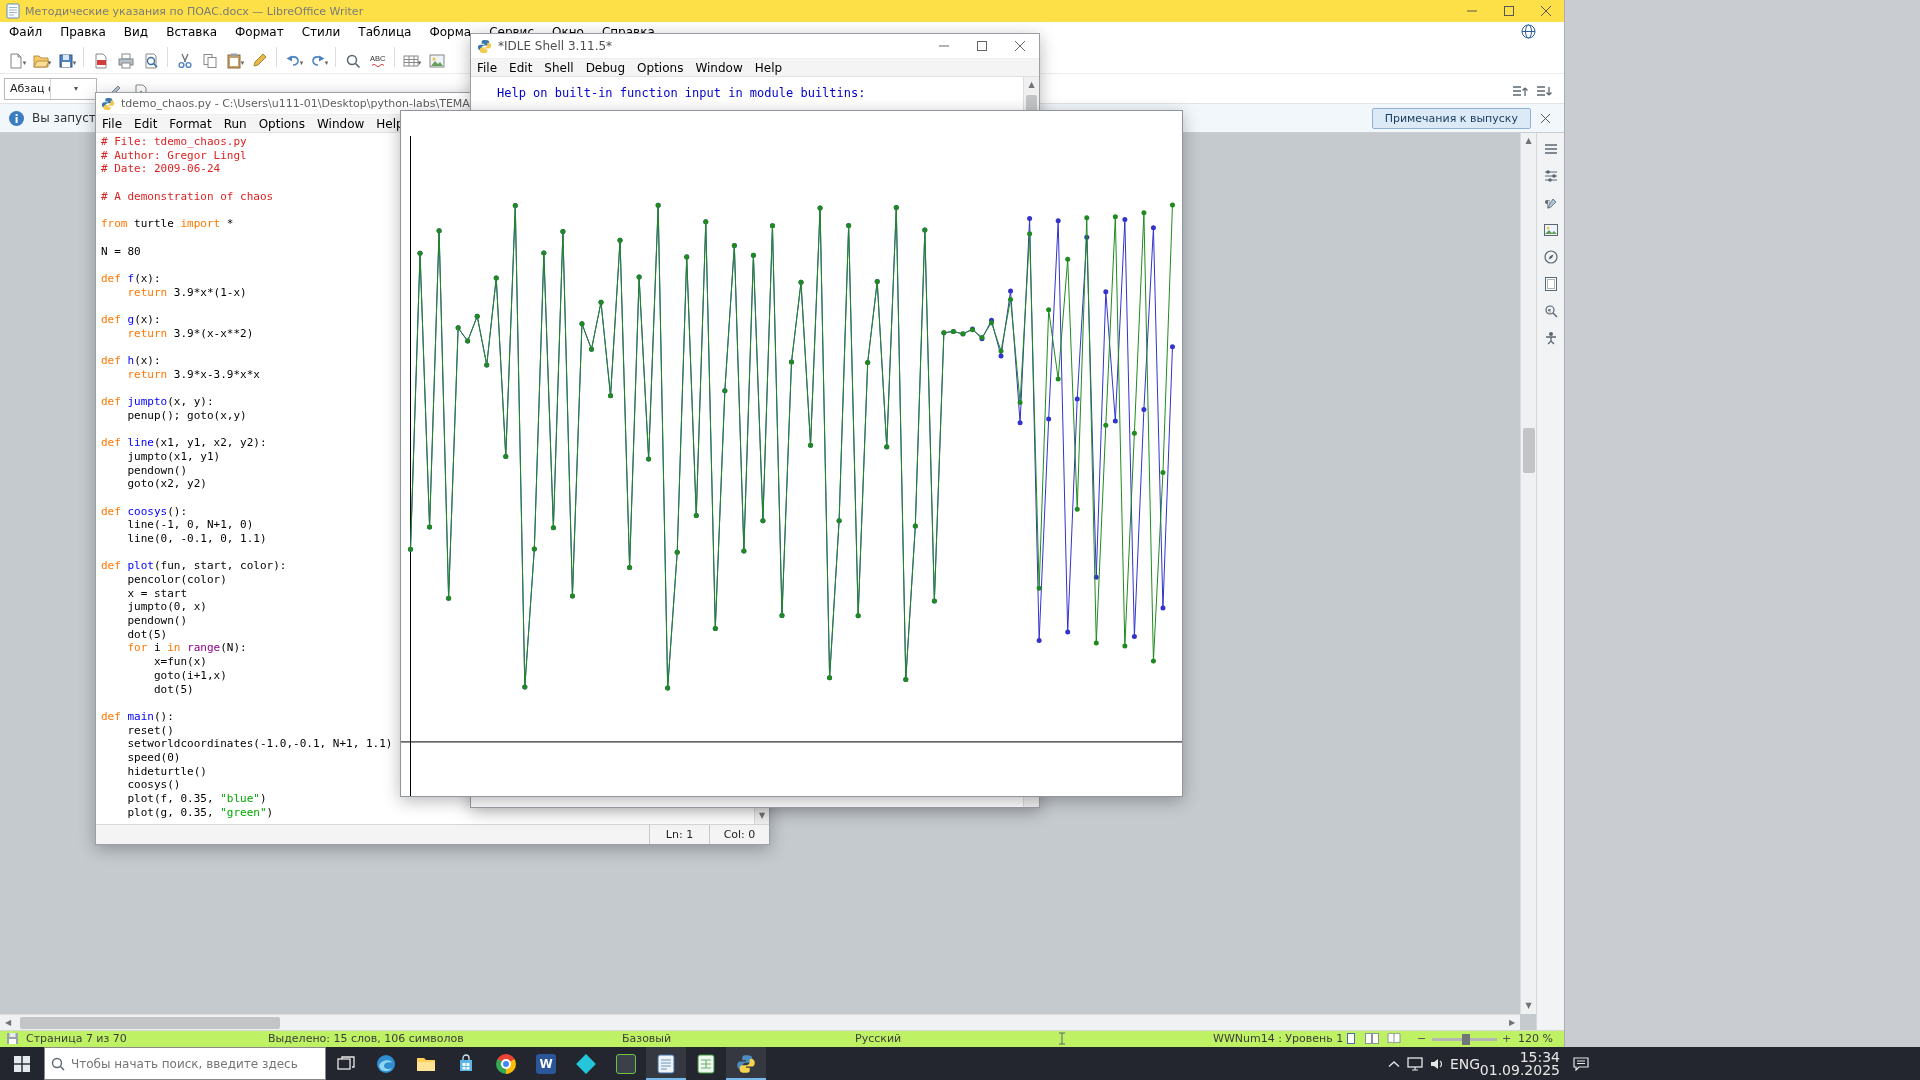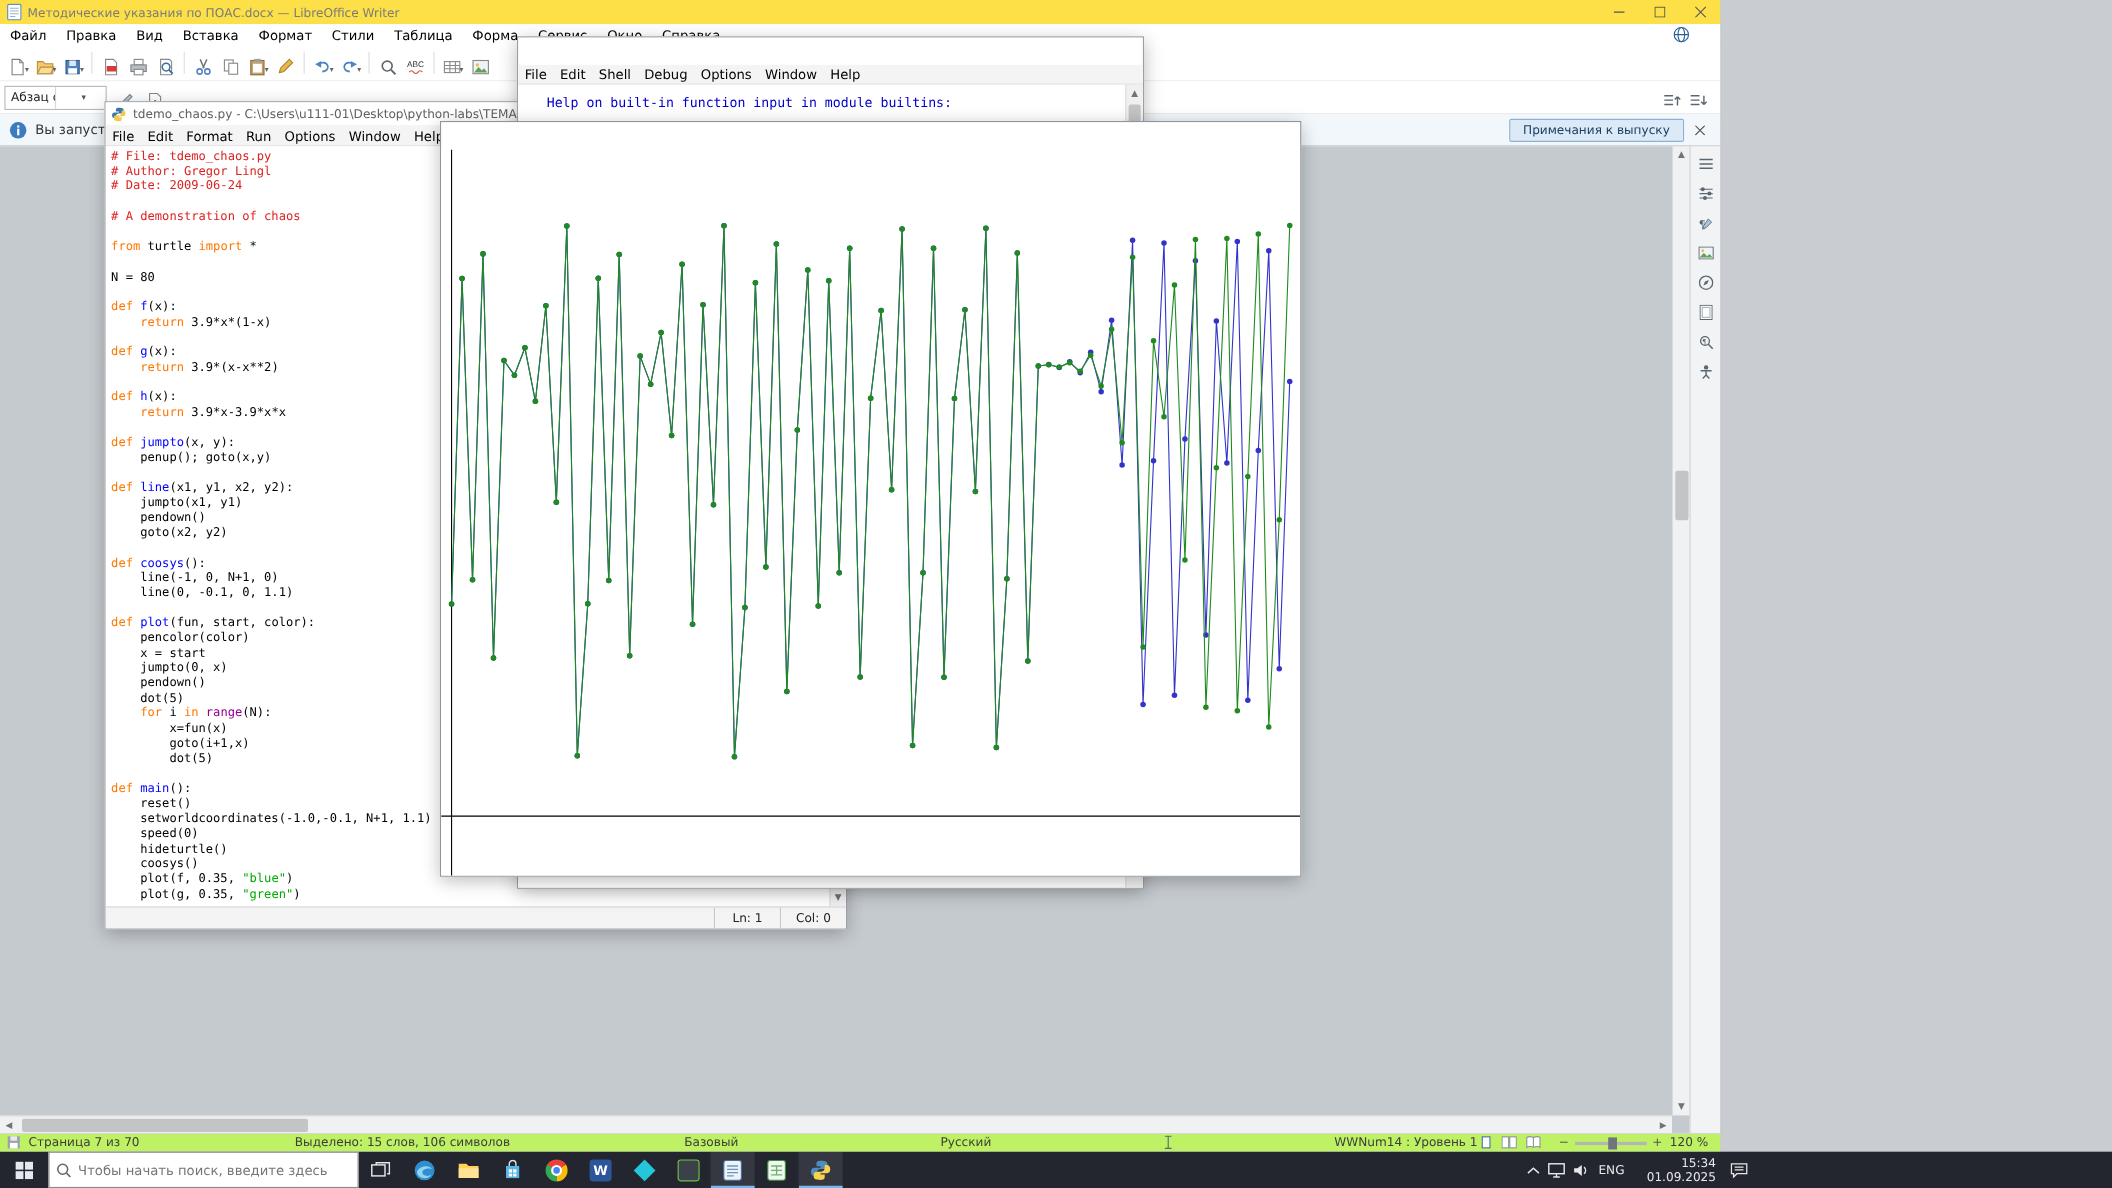--- a/index.html
+++ b/index.html
@@ -66,21 +66,21 @@
   #turtle-window .titlebar{height:25px}
   #turtle-canvas{position:absolute;left:0;top:25px;width:781px;height:661px;background:#fff}
 
   
   #taskbar{position:absolute;left:0;bottom:0;width:1920px;height:33px;background:#23252f;z-index:10;display:flex;align-items:stretch}
   .tk-btn{width:44px;display:flex;align-items:center;justify-content:center}
   .tk-app{width:40px;display:flex;align-items:center;justify-content:center}
   .tk-active{background:rgba(255,255,255,.09);box-shadow:inset 0 -2px 0 #76b9ed}
   #tk-search{width:282px;background:#fff;border:1px solid #8a8a8a;display:flex;align-items:center;padding:0 6px}
   #tk-search input{border:none;outline:none;font-size:12px;color:#4c4c4c;width:230px;margin-left:6px;font-family:"DejaVu Sans","Liberation Sans",sans-serif;background:transparent}
-  .tray{position:absolute;top:0;height:33px;display:flex;align-items:center;justify-content:center;color:#e8e8e8;font-size:11px}
+  .tray{position:absolute;top:0;height:33px;display:flex;align-items:center;justify-content:center;color:#e8e8e8;font-size:14px}
   .appsq{width:20px;height:20px;border-radius:3px;color:#fff;font-weight:bold;font-size:12px;display:flex;align-items:center;justify-content:center}
   .chrome-ic{width:20px;height:20px;border-radius:50%;background:conic-gradient(from -60deg,#ea4335 0 120deg,#fbbc05 0 240deg,#34a853 0 360deg);position:relative}
   .chrome-ic::before{content:"";position:absolute;left:5px;top:5px;width:10px;height:10px;border-radius:50%;background:#fff}
   .chrome-ic::after{content:"";position:absolute;left:7px;top:7px;width:6px;height:6px;border-radius:50%;background:#4285f4}
   .diamond{width:14px;height:14px;background:#26c6da;transform:rotate(45deg)}
 </style>
 </head>
 <body>
 
 <div id="desktop">
@@ -485,20 +485,46 @@
       <div class="vthumb" style="left:2px;top:16px;height:540px;width:11px"></div>
     </div>
     <div class="ed-status">
       <div style="flex:1"></div>
       <div class="ed-cell">Ln: 1</div>
       <div class="ed-cell">Col: 0</div>
     </div>
   </div>
 
   <div class="win" id="idle-window">
+    <div class="titlebar">
+      <span style="margin-left:6px">
+        <svg width="15" height="15" viewBox="0 0 16 16">
+            <path d="M8 1C5 1 5 2.4 5 3.3V5h3v1H3.6C2 6 1 7 1 8.9 1 11 2 12 3.7 12H5v-2c0-1.7 1.3-3 3-3h3c1 0 2-.9 2-2V3.3C13 2 12 1 8 1z" fill="#3a76aa"></path>
+            <path d="M8 15c3 0 3-1.4 3-2.3V11H8v-1h4.4c1.6 0 2.6-1 2.6-2.9C15 5 14 4 12.3 4H11v2c0 1.7-1.3 3-3 3H5c-1 0-2 .9-2 2v1.7C3 14 4 15 8 15z" fill="#f2c94c"></path>
+          </svg>
+      </span>
+      <span class="tb-title" style="color:#4e4e4e">*IDLE Shell 3.11.5*</span>
+      <div class="tb-controls">
+        <div class="tb-btn">
+            <svg width="10" height="10">
+              <path d="M0 5h10" stroke="#666"></path>
+            </svg>
+          </div>
+        <div class="tb-btn">
+            <svg width="10" height="10">
+              <rect x="0.5" y="0.5" width="9" height="9" fill="none" stroke="#666"></rect>
+            </svg>
+          </div>
+        <div class="tb-btn">
+            <svg width="10" height="10">
+              <path d="M0 0l10 10M10 0L0 10" stroke="#666"></path>
+            </svg>
+          </div>
+      </div>
+    </div>
     <div class="py-menubar" style="top:25px;height:18px">
       <span class="menu-item">File</span>
       <span class="menu-item">Edit</span>
       <span class="menu-item">Shell</span>
       <span class="menu-item">Debug</span>
       <span class="menu-item">Options</span>
       <span class="menu-item">Window</span>
       <span class="menu-item">Help</span>
     </div>
     <div id="idle-content">

